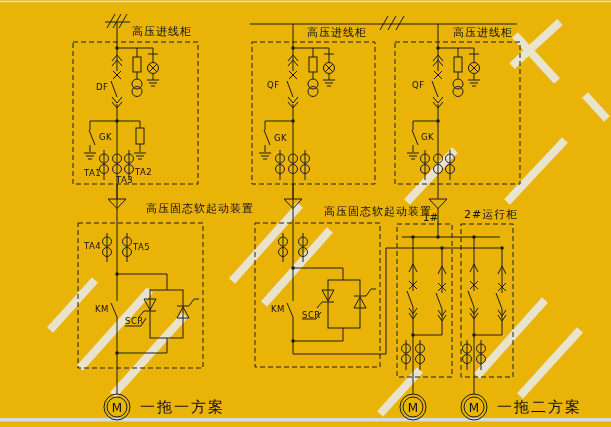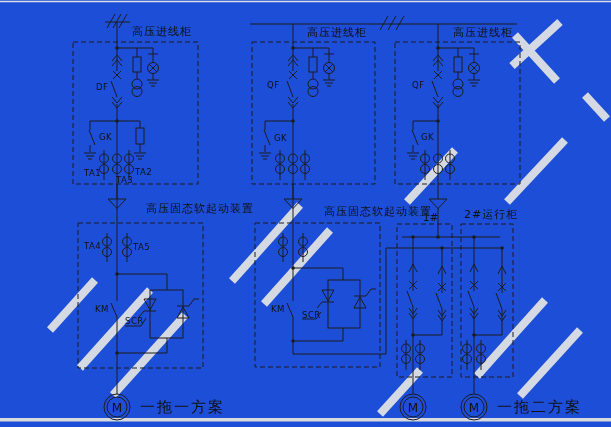--- a/index.html
+++ b/index.html
@@ -1,16 +1,16 @@
 <!DOCTYPE html>
 <html><head>
 <meta charset="utf-8">
 <style>
   html,body{margin:0;padding:0;background:#fff;}
-  .stage{position:relative;width:611px;height:427px;background:#1d4ed8;overflow:hidden;
+  .stage{position:relative;width:611px;height:427px;background:#eab308;overflow:hidden;
          font-family:"DejaVu Sans",sans-serif;}
   svg{display:block}
   .w{stroke:#1c1c1c;stroke-width:1;fill:none;stroke-linecap:butt}
   .dash{stroke:#1c1c1c;stroke-width:1;fill:none;stroke-dasharray:5 3}
   .dot{fill:#1c1c1c;stroke:none}
   .wm{stroke:#e9e9e4;stroke-width:8;fill:none;opacity:.9}
   .frame{stroke:#dcdfe2;stroke-width:1.5;fill:none}
   .band{fill:#d7dbde;stroke:none}
   text{fill:#111;stroke:none}
   .cn{font-size:11px;letter-spacing:1px}

